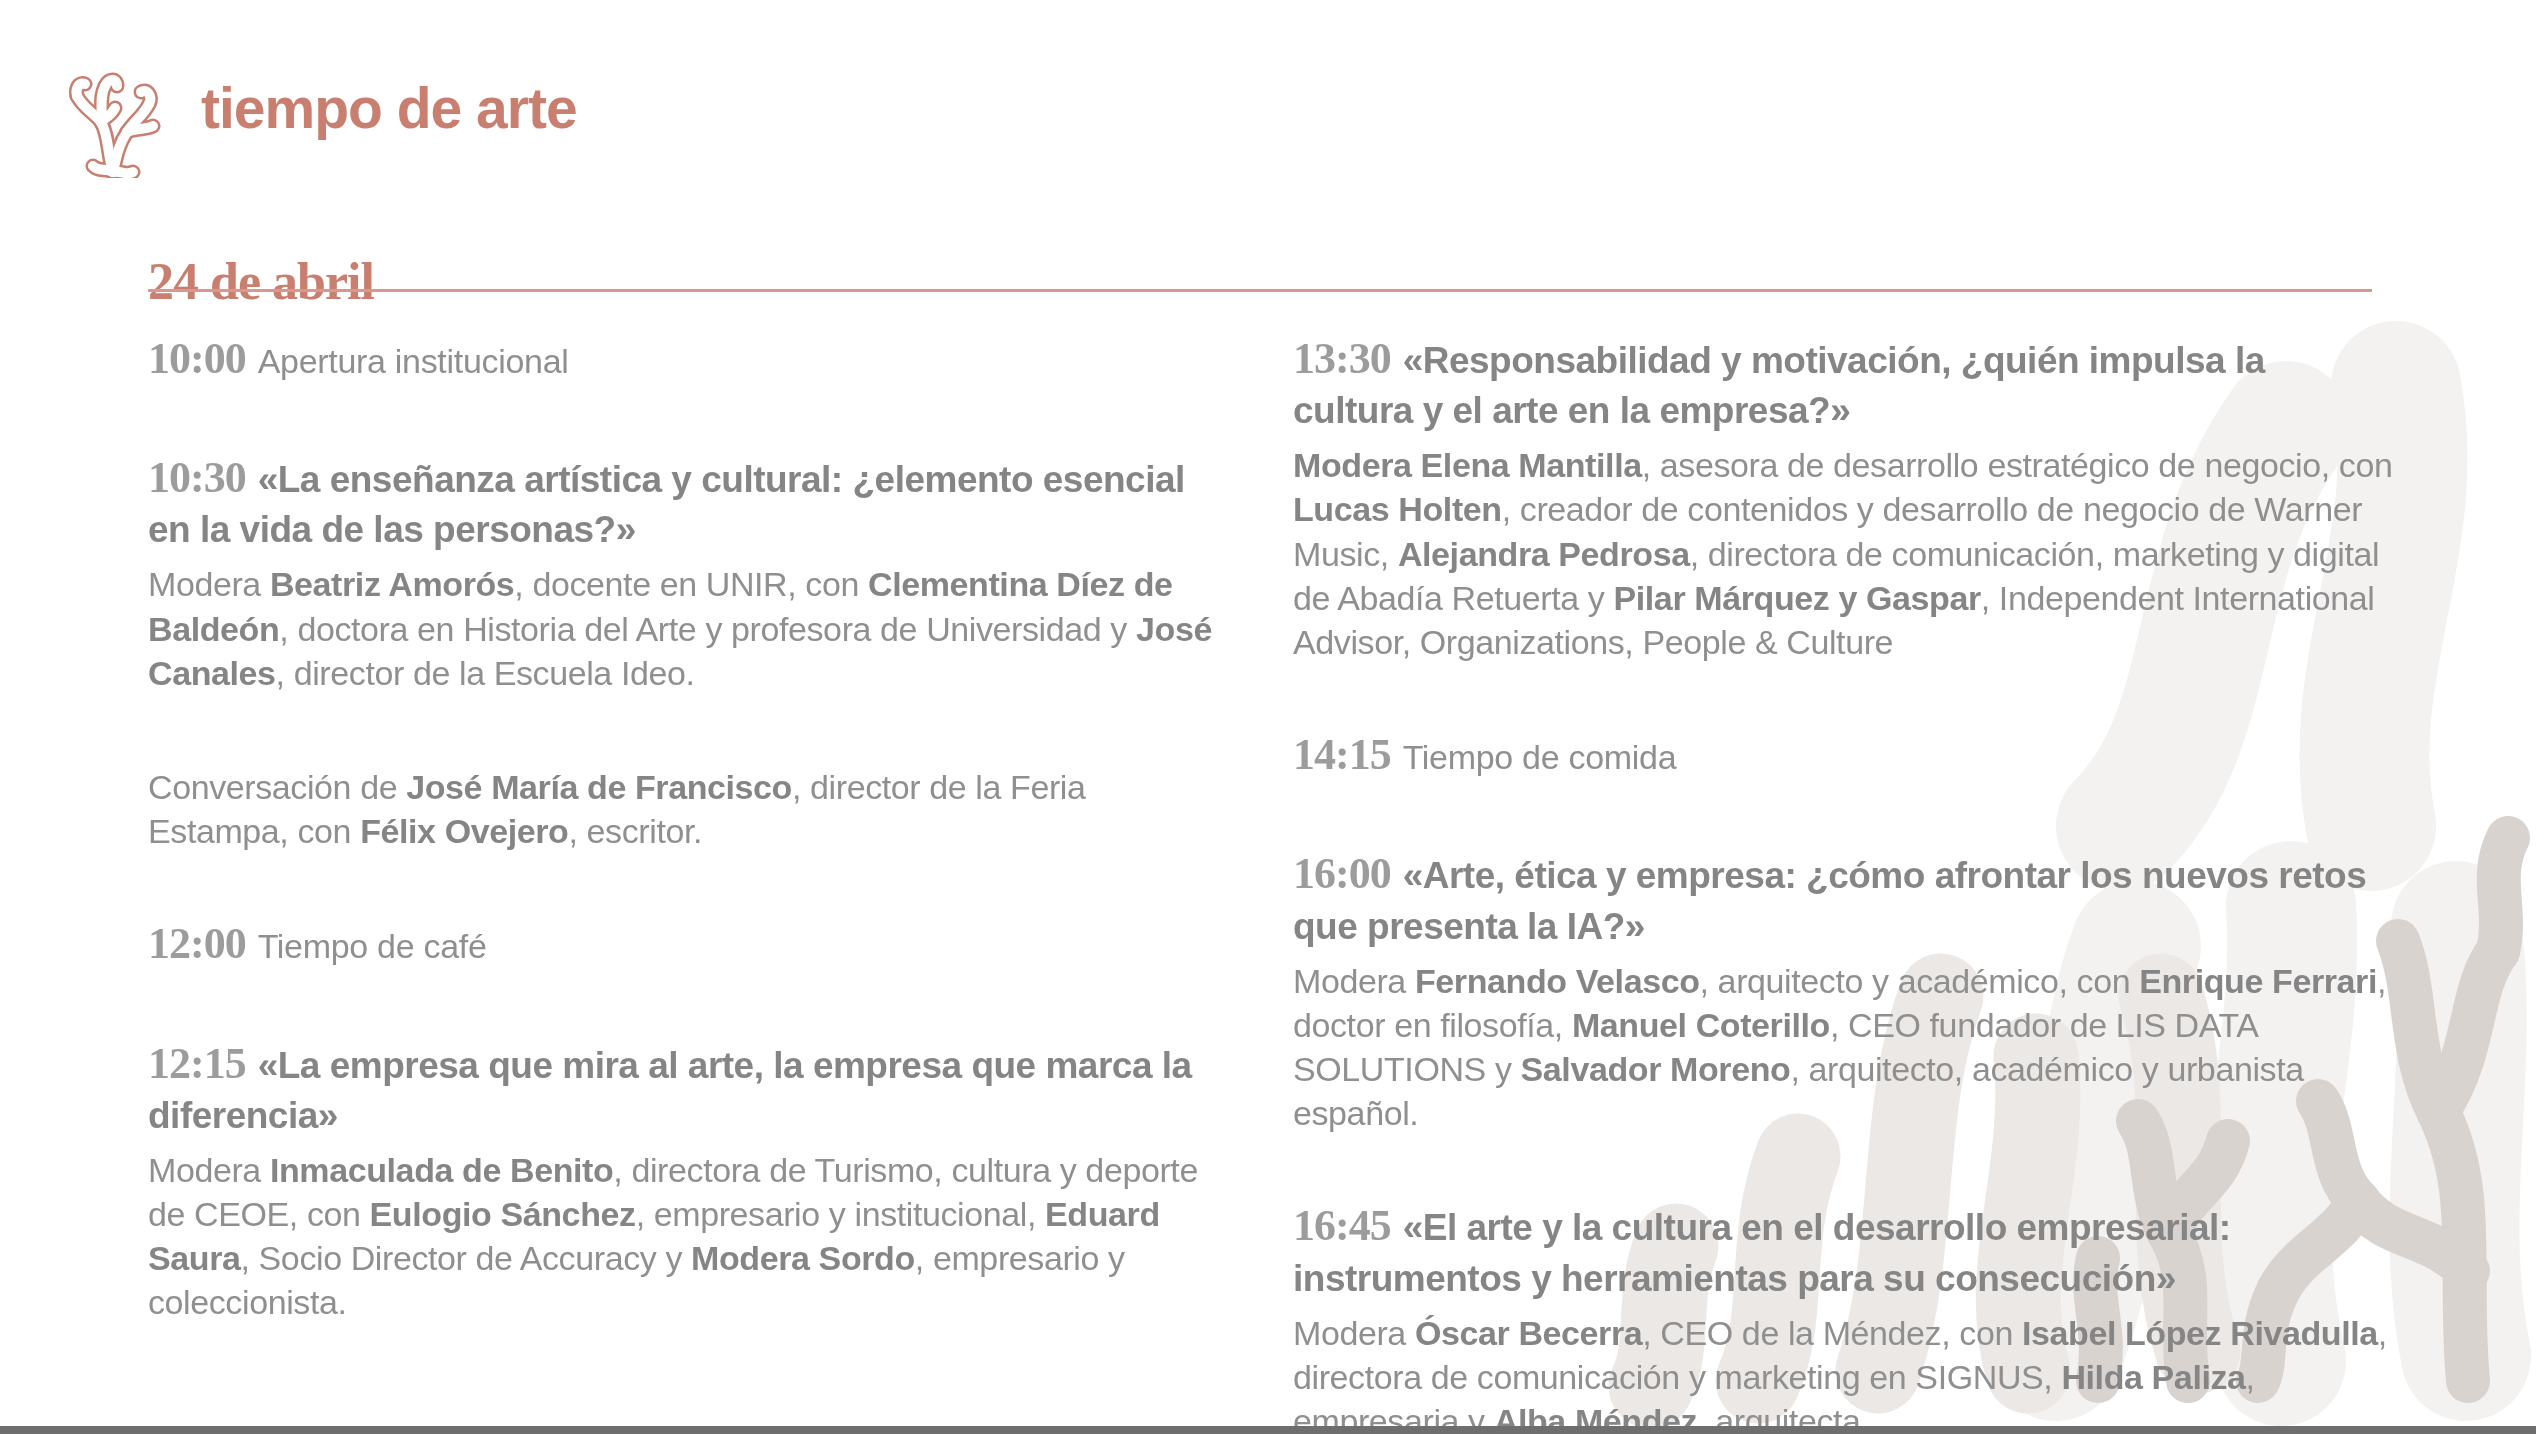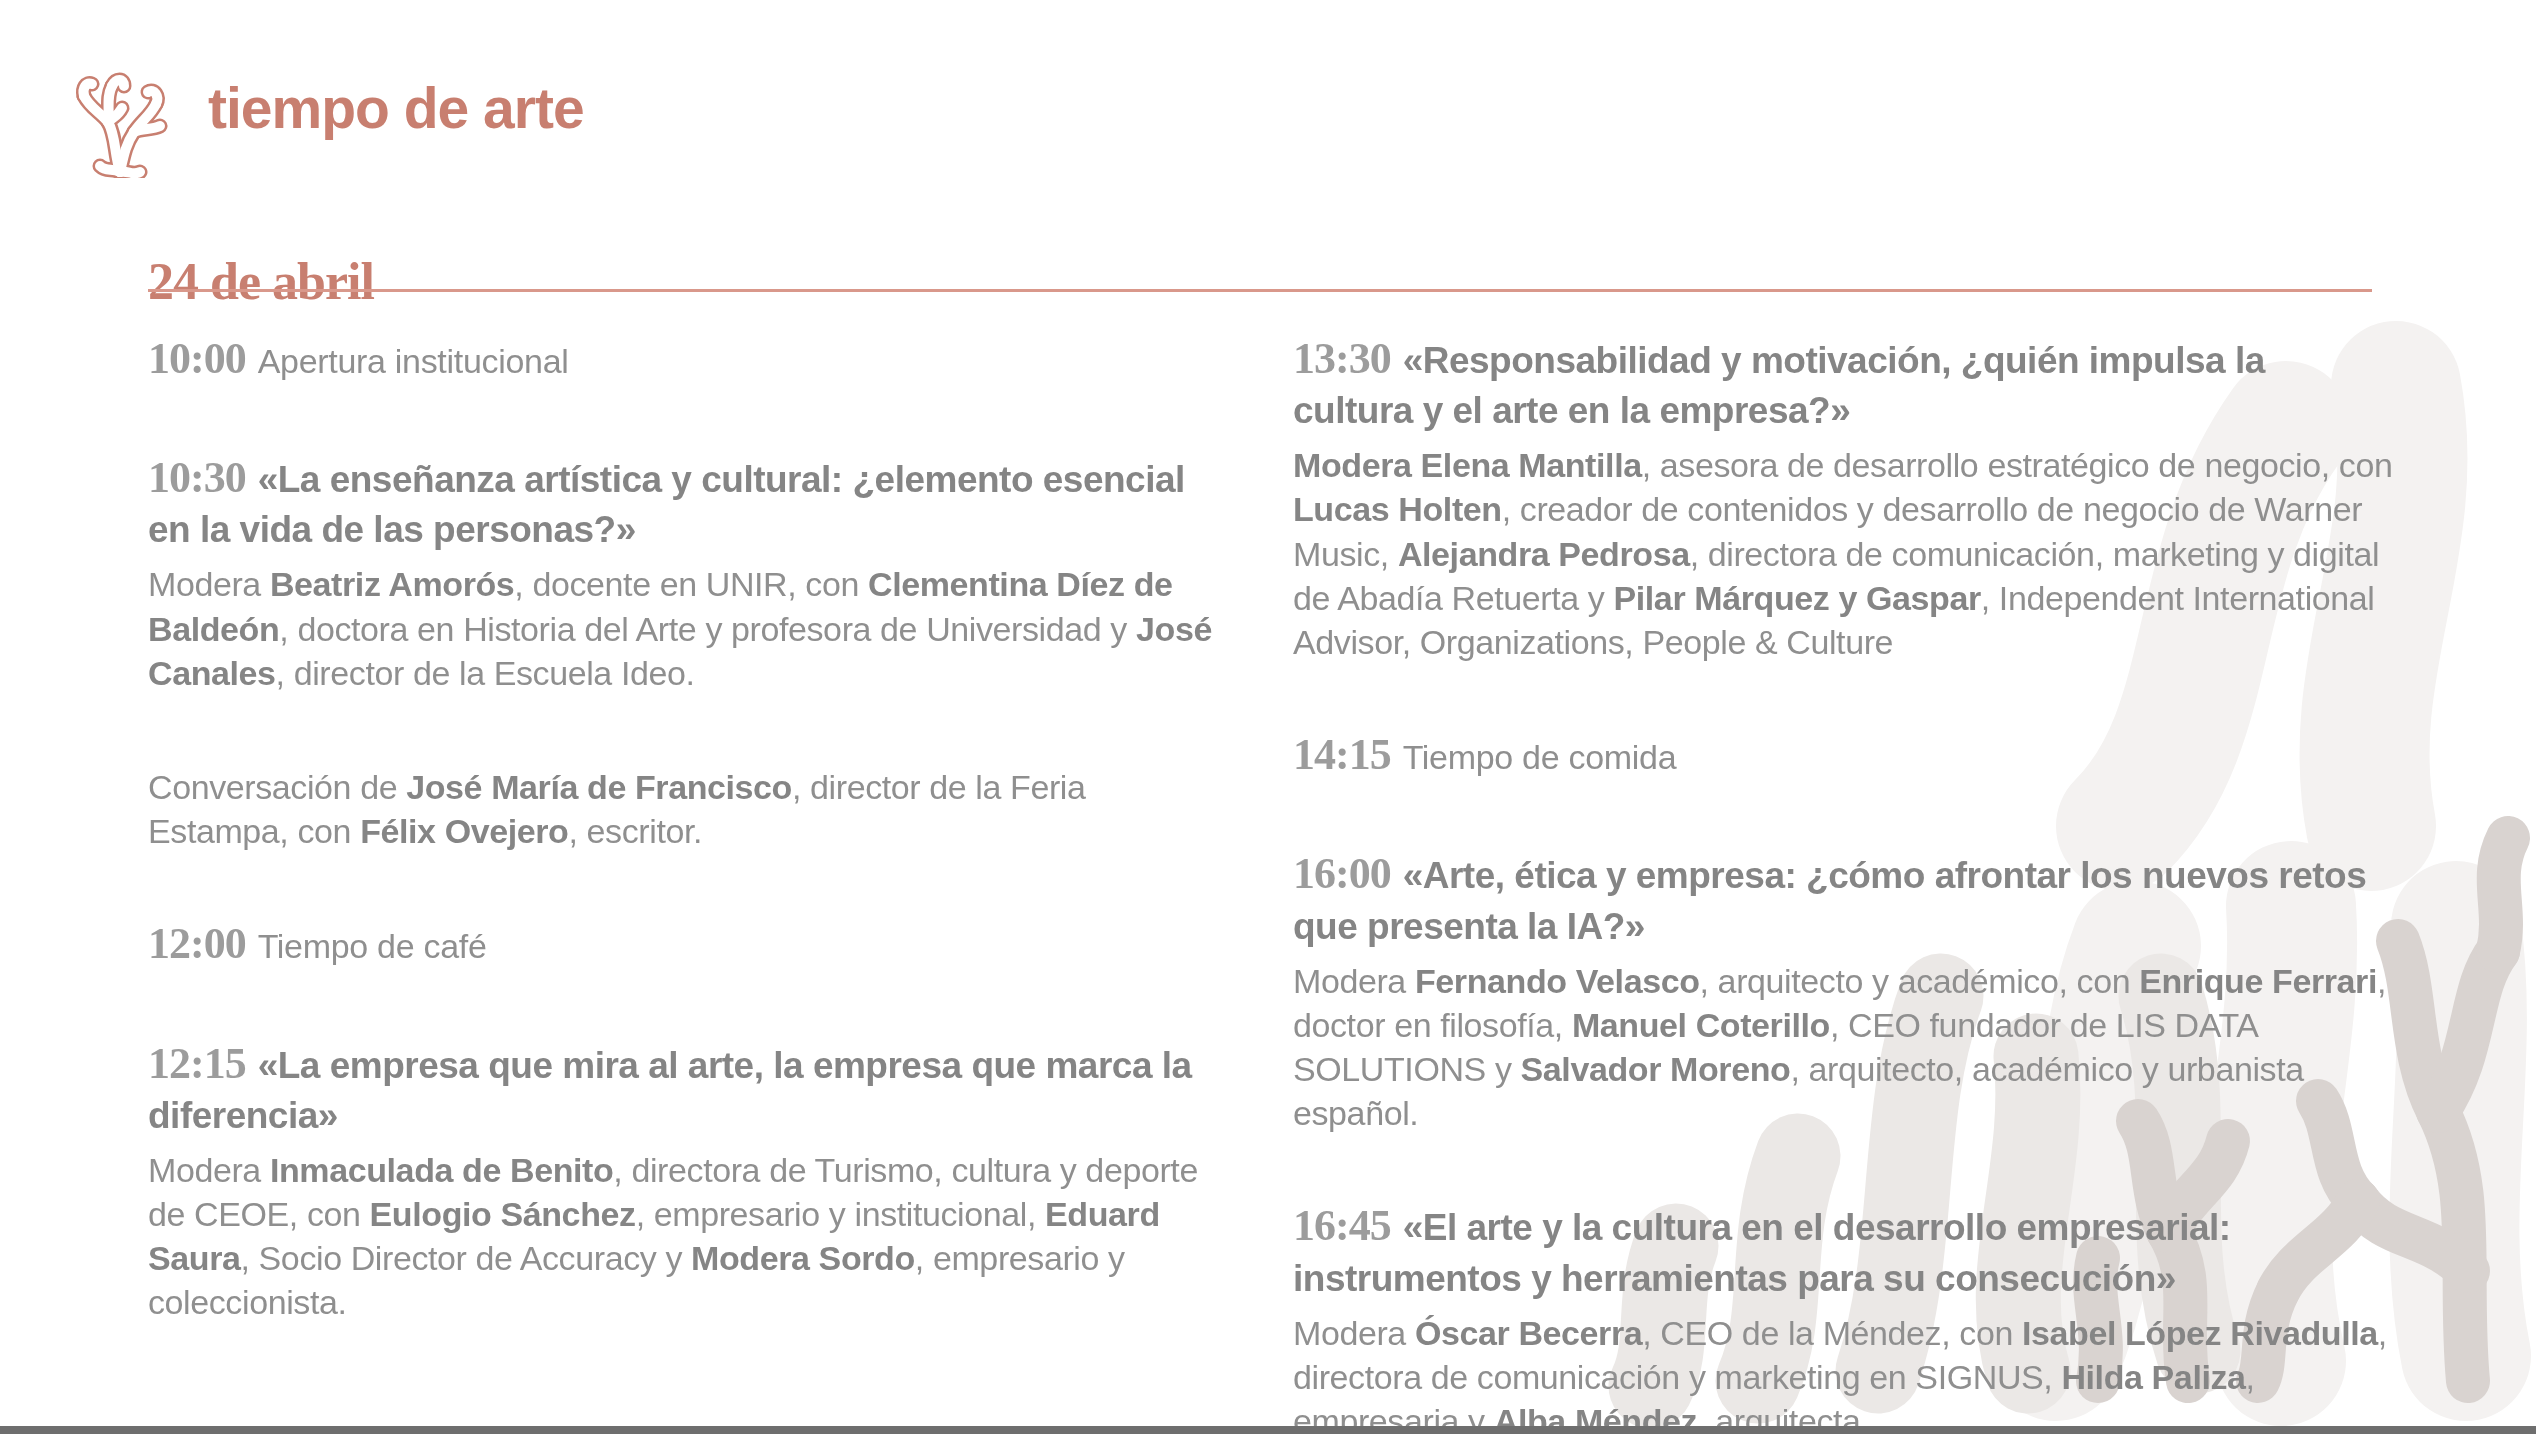--- a/index.html
+++ b/index.html
@@ -26,21 +26,21 @@
   .watermark{
     position:absolute;right:0;bottom:8px;
     width:1500px;height:1140px;z-index:0;pointer-events:none;
   }
   .wm-l1{stroke:var(--wm-light-1);}
   .wm-l2{stroke:var(--wm-light-2);}
   .wm-m {stroke:var(--wm-mid);}
   .wm-l1,.wm-l2,.wm-m{fill:none;stroke-linecap:round;stroke-linejoin:round;}
 
   
-  .brand{position:absolute;left:50px;top:38px;display:flex;align-items:center;gap:18px;z-index:1;}
+  .brand{position:absolute;left:43px;top:38px;display:flex;align-items:center;gap:18px;z-index:1;}
   .logo-svg{width:140px;height:140px;display:block;}
   .coral-outer{stroke:var(--accent);stroke-width:15;fill:none;stroke-linecap:round;stroke-linejoin:round;}
   .coral-inner{stroke:#ffffff;stroke-width:10;fill:none;stroke-linecap:round;stroke-linejoin:round;}
   .wordmark{
     font-size:57px;font-weight:700;color:var(--accent);
     letter-spacing:-1px;line-height:1;
   }
 
   
   .date-heading{

